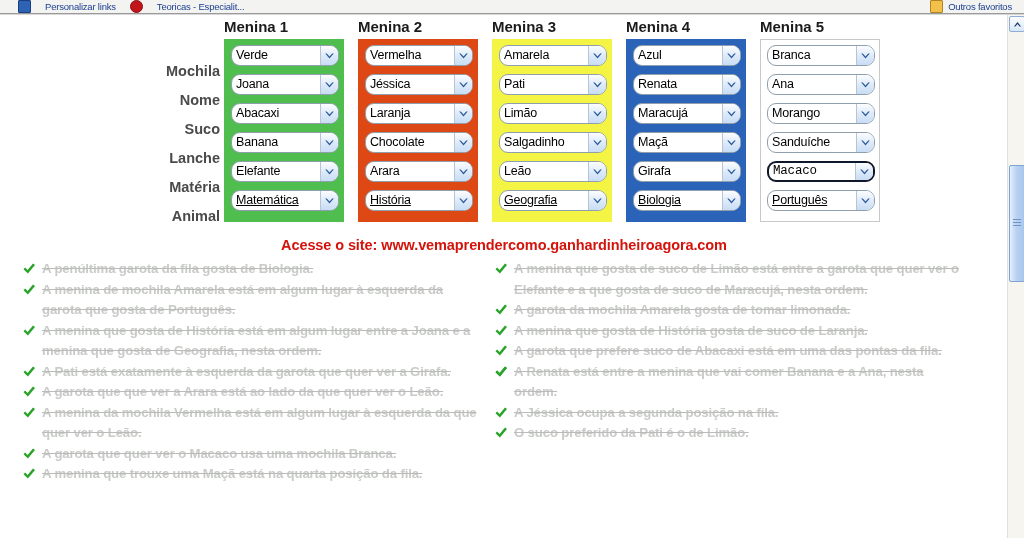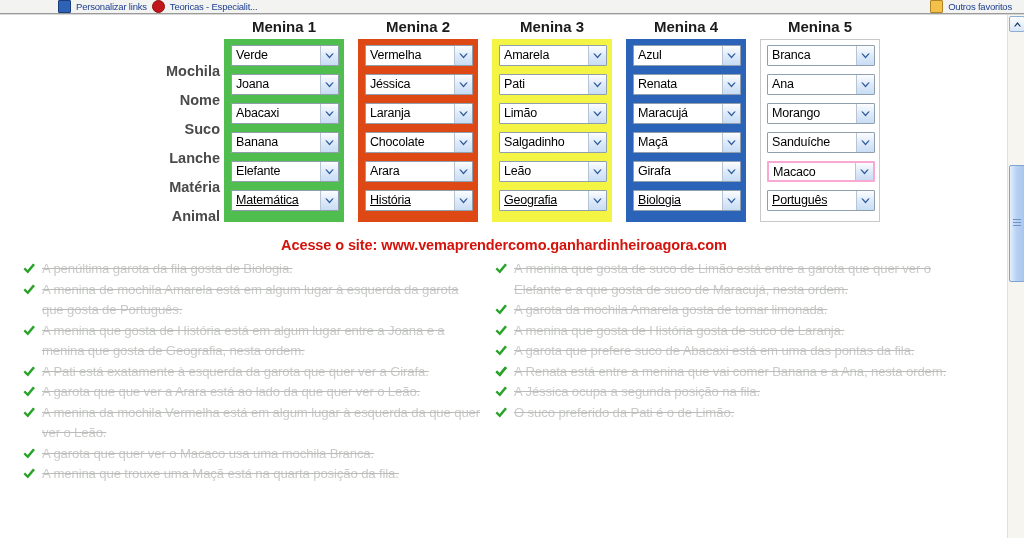--- a/index.html
+++ b/index.html
@@ -23,23 +23,22 @@
     height: 13px;
     background: #f3f3f1;
     overflow: hidden;
   }
   .chrome-left {
     position: absolute;
     left: 18px; top: 0;
     height: 13px;
     display: flex;
     align-items: center;
-    gap: 5px;
+    gap: 14px;
     white-space: nowrap;
-    margin-left: 40px;
   }
   .chrome-right {
     position: absolute;
     right: 12px; top: 0;
     height: 13px;
     display: flex;
     align-items: center;
     gap: 5px;
     white-space: nowrap;
     text-align: right;
@@ -147,46 +146,47 @@
     left: 224px;
     top: 0;
     display: flex;
     gap: 14px;
   }
   .col { width: 120px; }
   .col-head {
     font-size: 15px;
     font-weight: bold;
     color: #1b1b1b;
-    text-align: center;
+    text-align: left;
     height: 24px;
     line-height: 24px;
     white-space: nowrap;
   }
   .col-body {
     padding: 5px 6px 6px 6px;
     box-sizing: border-box;
     width: 120px;
   }
   .select {
     position: relative;
     box-sizing: border-box;
     width: 108px;
     height: 21px;
     margin-bottom: 8px;
     background: #ffffff;
     border: 1px solid #8f9fae;
-    border-radius: 1px;
+    border-radius: 9px;
     display: flex;
-    align-items: flex-start;
+    align-items: center;
     overflow: hidden;
   }
   .select:last-child { margin-bottom: 4px; text-decoration: underline; }
   .select.focused {
-    border: 2px solid #f9a8d4;
+    border: 2px solid #0f172a;
+    font-family: Liberation Mono, monospace;
   }
   .select .val {
     flex: 1;
     padding-left: 4px;
     font-size: 12.5px;
     color: #000000;
     line-height: 19px;
     white-space: nowrap;
     overflow: hidden;
     letter-spacing: -0.2px;
@@ -223,20 +223,21 @@
     position: absolute;
     top: 244px;
     left: 0;
     width: 1008px;
     display: flex;
   }
   .clue-col {
     width: 482px;
     padding-left: 22px;
     box-sizing: border-box;
+    font-weight: bold;
   }
   .clue-col.right { padding-left: 12px; }
   .clue {
     position: relative;
     padding-left: 20px;
     font-size: 13.2px;
     line-height: 20.5px;
     color: #c9cbc8;
     text-decoration: line-through;
     text-decoration-color: #b9bcb8;

